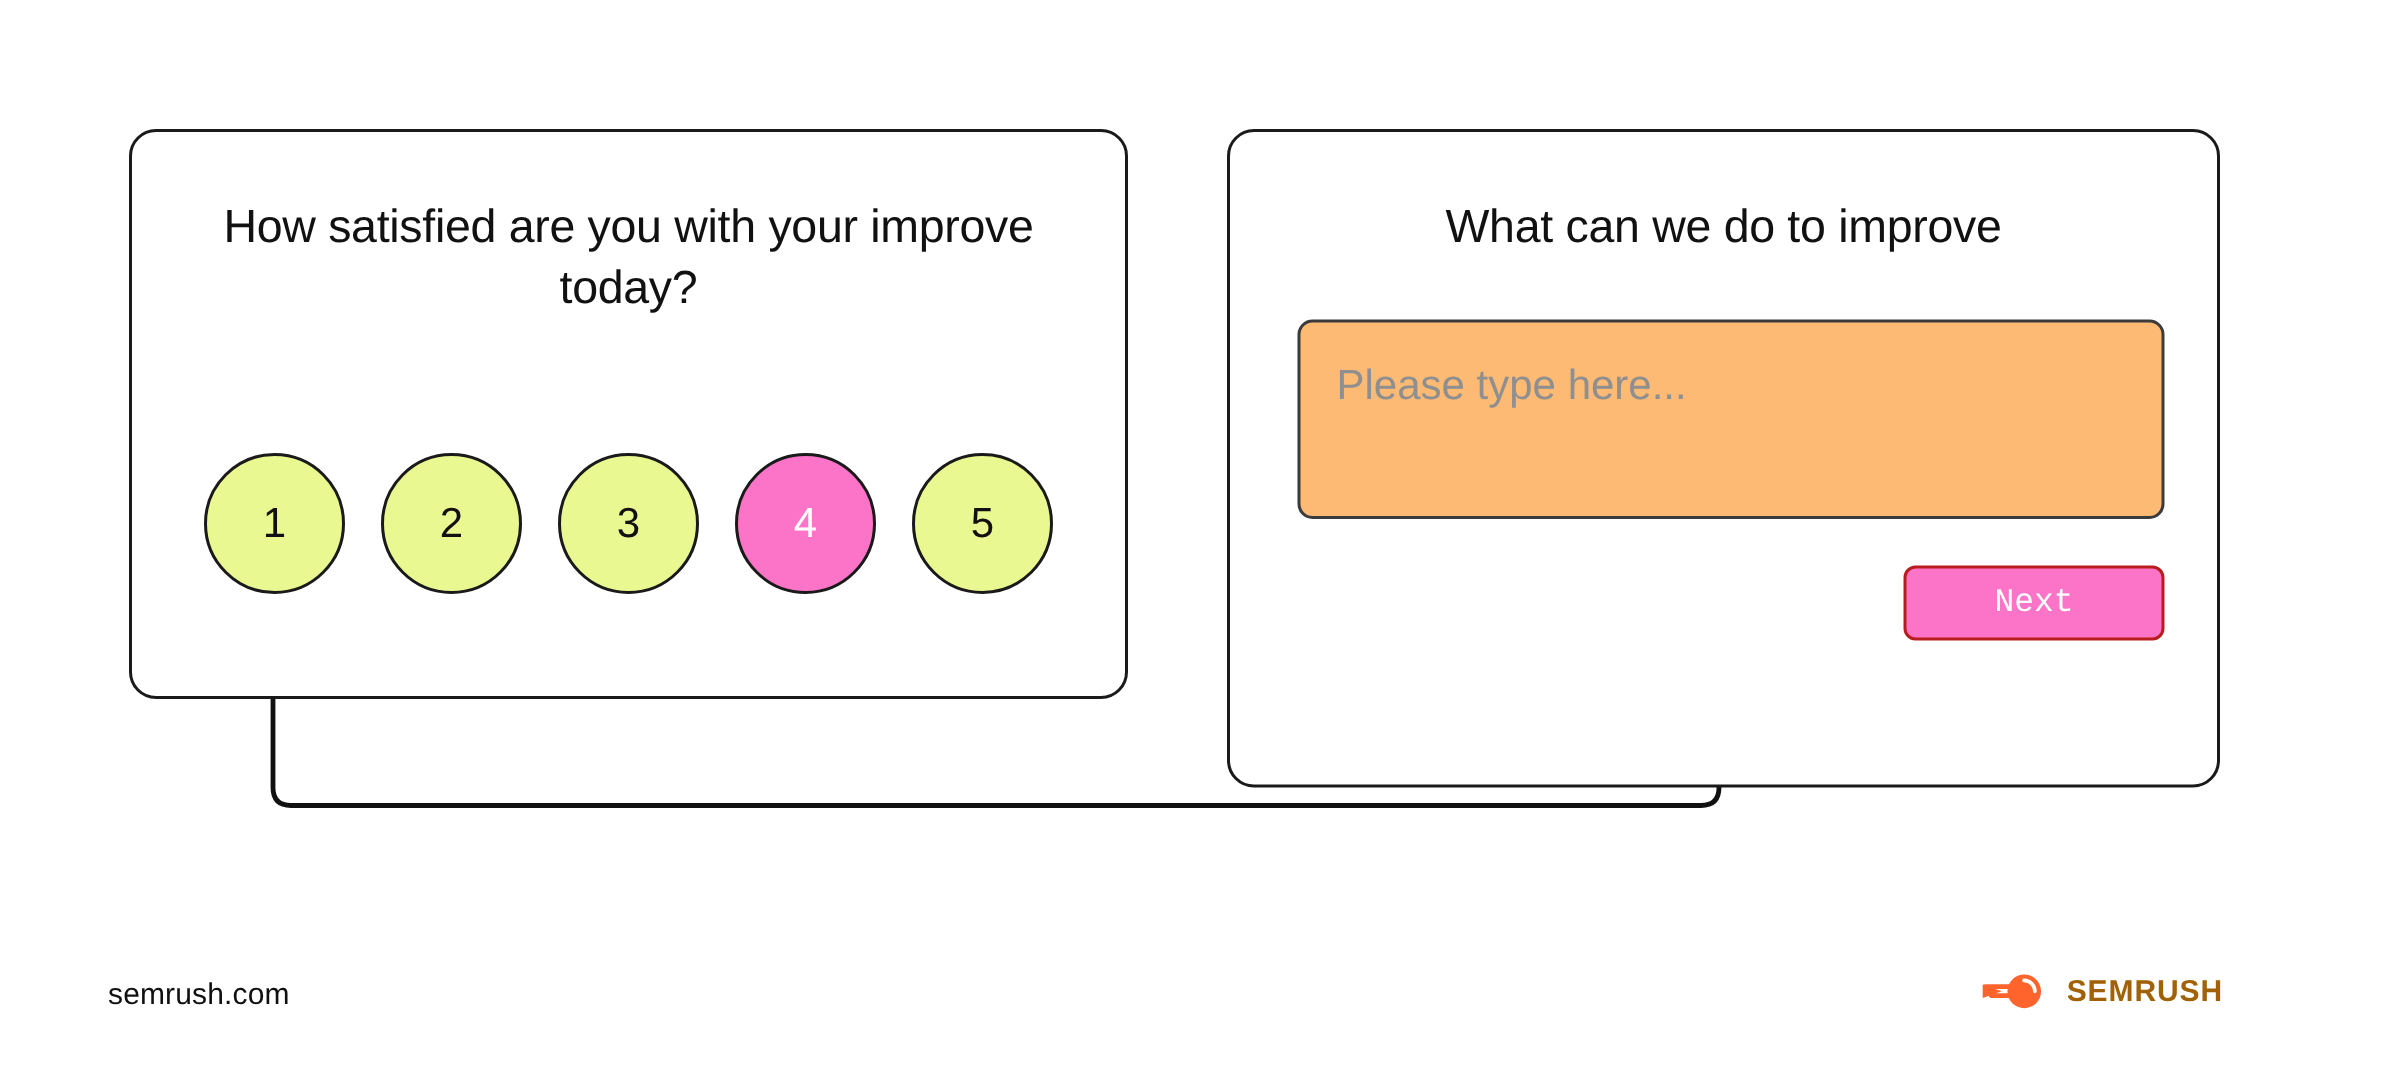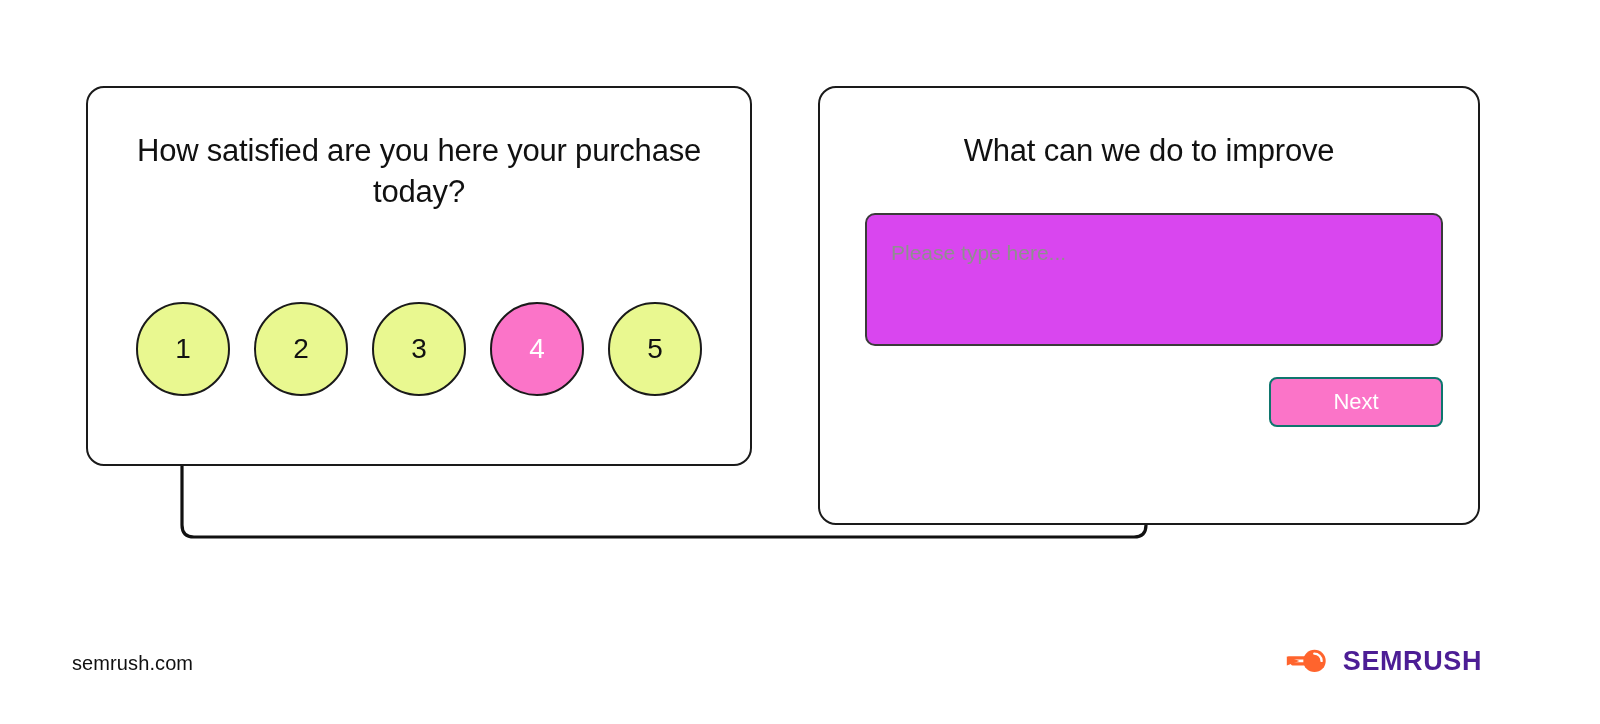--- a/index.html
+++ b/index.html
@@ -96,48 +96,48 @@
   }
 
   
   .feedback-box {
     position: absolute;
     left: 45px;
     top: 125px;
     width: 578px;
     height: 133px;
     box-sizing: border-box;
-    background: #d946ef;
+    background: #fdba74;
     border: 2px solid #3b3b3b;
     border-radius: 10px;
     padding: 26px 24px;
     font-family: "Liberation Sans", sans-serif;
-    font-size: 21px;
+    font-size: 28px;
     color: #111111;
     resize: none;
     outline: none;
   }
   .feedback-box::placeholder {
     color: #8f8f8f;
     opacity: 1;
   }
 
   
   .next-button {
     position: absolute;
     left: 449px;
     top: 289px;
     width: 174px;
     height: 50px;
     box-sizing: border-box;
     background: #fb74c8;
-    border: 2px solid #0f766e;
+    border: 2px solid #b91c1c;
     border-radius: 8px;
     color: #ffffff;
-    font-family: Liberation Sans, sans-serif;
+    font-family: Liberation Mono, monospace;
     font-size: 22px;
     line-height: 1;
     cursor: pointer;
     padding: 0;
   }
 
   
   .footer-url {
     position: absolute;
     left: 72px;
@@ -149,42 +149,42 @@
   }
   .logo {
     position: absolute;
     right: 118px;
     top: 645px;
     display: flex;
     align-items: center;
     gap: 13px;
   }
   .logo-wordmark {
-    font-size: 27px;
+    font-size: 20px;
     font-weight: 700;
     letter-spacing: 0.6px;
-    color: #4c1d95;
+    color: #a16207;
   }
 </style>
 </head>
 <body>
 
 <div class="stage">
 
   <svg class="connector-layer" viewBox="0 0 1600 724" width="1600" height="724">
 
     <path d="M 1146 441 L 1146 525 Q 1146 537 1134 537 L 194 537 Q 182 537 182 525 L 182 446" fill="none" stroke="#111111" stroke-width="3.2" stroke-linecap="butt"></path>
 
     <path d="M 182 434 L 189.5 448 L 182 443.5 L 174.5 448 Z" fill="#111111"></path>
 
     <circle cx="1146" cy="440" r="6.5" fill="#111111"></circle>
   </svg>
 
   <div class="card card-left">
-    <div class="card-title">How satisfied are you here your purchase today?</div>
+    <div class="card-title">How satisfied are you with your improve today?</div>
 
     <div class="rating-row">
       <div class="rating-circle">
         <span>1</span>
       </div>
       <div class="rating-circle">
         <span>2</span>
       </div>
       <div class="rating-circle">
         <span>3</span>

